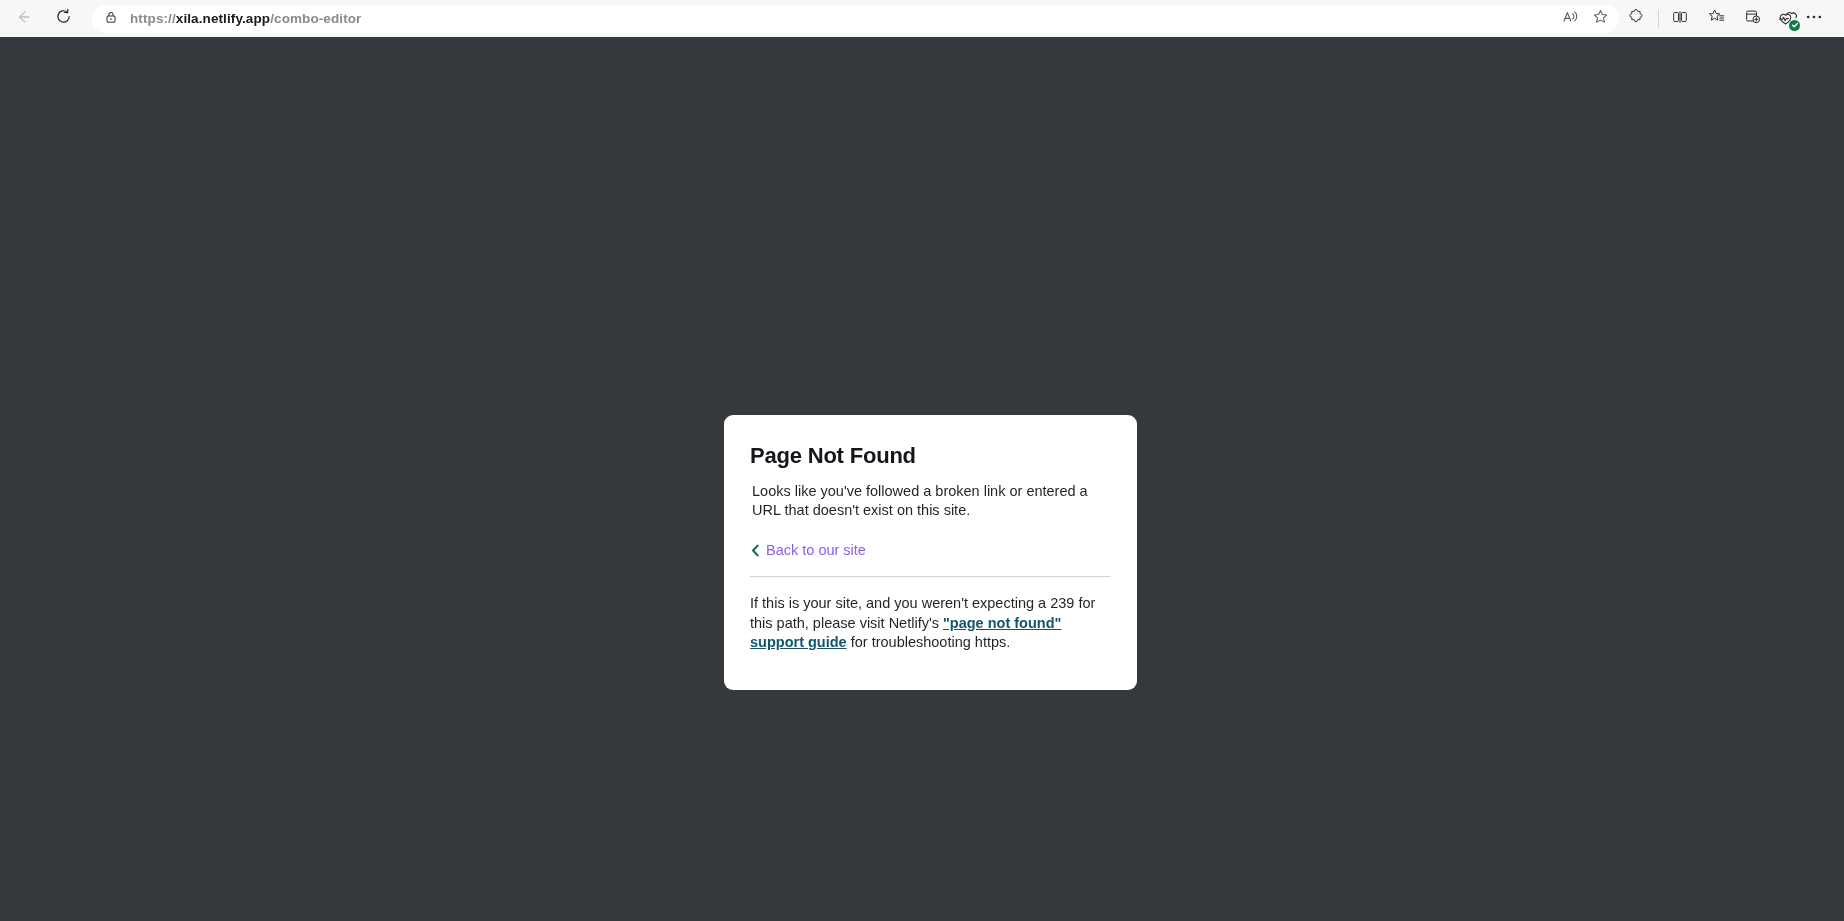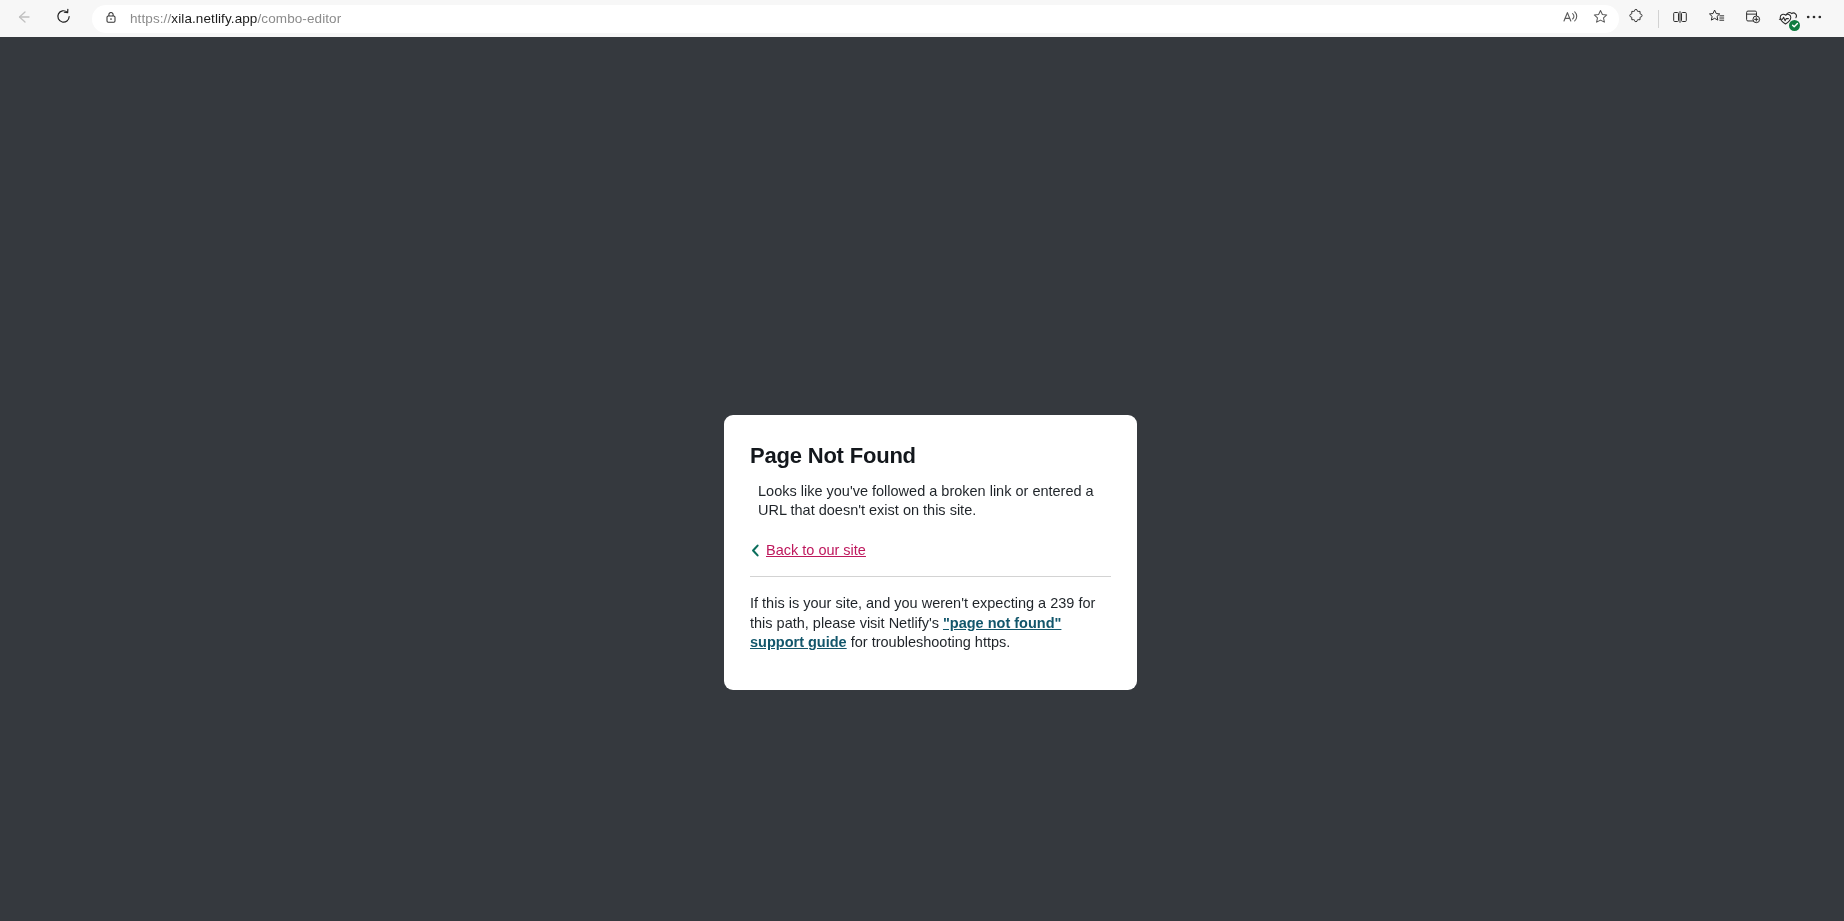--- a/index.html
+++ b/index.html
@@ -41,20 +41,21 @@
     margin-left: 12px;
     height: 28px;
     flex: 1 1 auto;
     background: #ffffff;
     border-radius: 14px;
     display: flex;
     align-items: center;
     padding: 0 4px 0 0;
     box-sizing: border-box;
     max-width: 1527px;
+    font-weight: bold;
   }
   .lock-wrap {
     width: 30px;
     height: 28px;
     display: flex;
     align-items: center;
     justify-content: center;
     flex: 0 0 auto;
     margin-left: 4px;
   }
@@ -148,39 +149,38 @@
     color: #13171c;
     letter-spacing: -0.2px;
     margin: 0 0 13px 0;
     line-height: 1.2;
   }
 
   .card-body {
     font-size: 14.5px;
     color: #1f2429;
     line-height: 1.3;
-    margin: 8px;
+    margin: 2px;
     max-width: 360px;
   }
 
   .back-link-row {
     margin-top: 22px;
     display: flex;
     align-items: center;
     gap: 5px;
   }
   .chevron-left-icon {
     display: inline-flex;
     align-items: center;
     flex: 0 0 auto;
   }
   .back-link {
     font-size: 14.5px;
-    color: #be185d;
-    text-decoration: underline;
+    color: #8b5cf6;
     cursor: pointer;
     font-weight: 500;
   }
 
   .divider {
     margin-top: 18px;
     height: 1px;
     background: #d3d3d3;
     width: 100%;
   }

